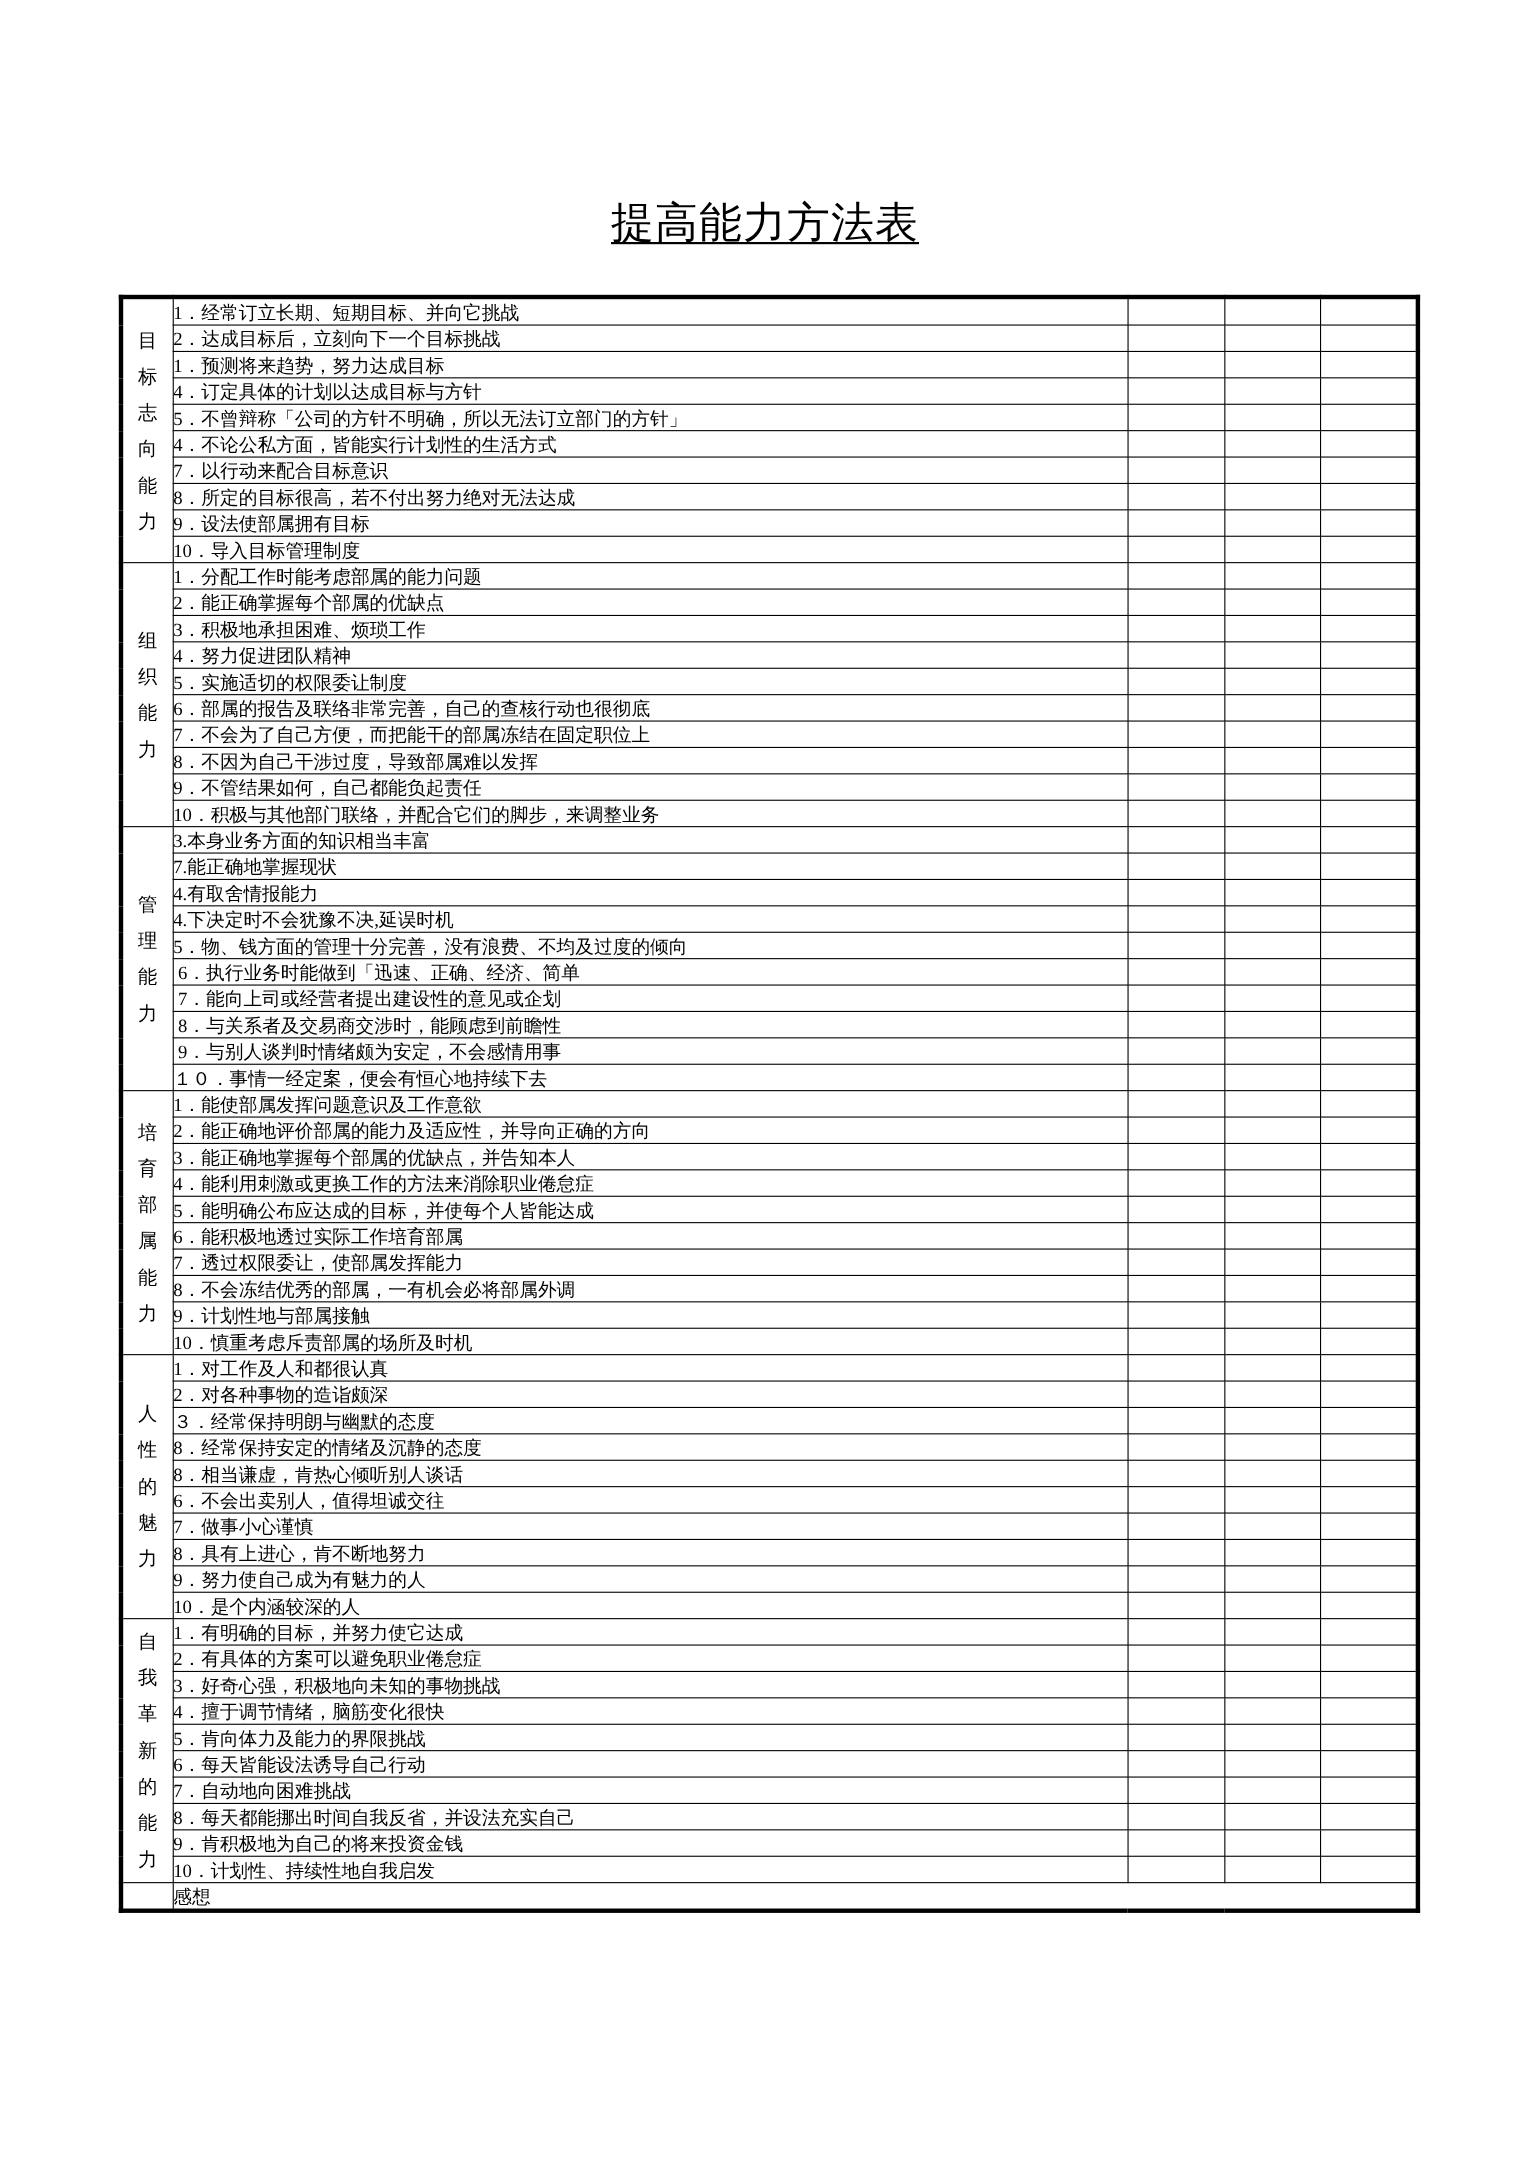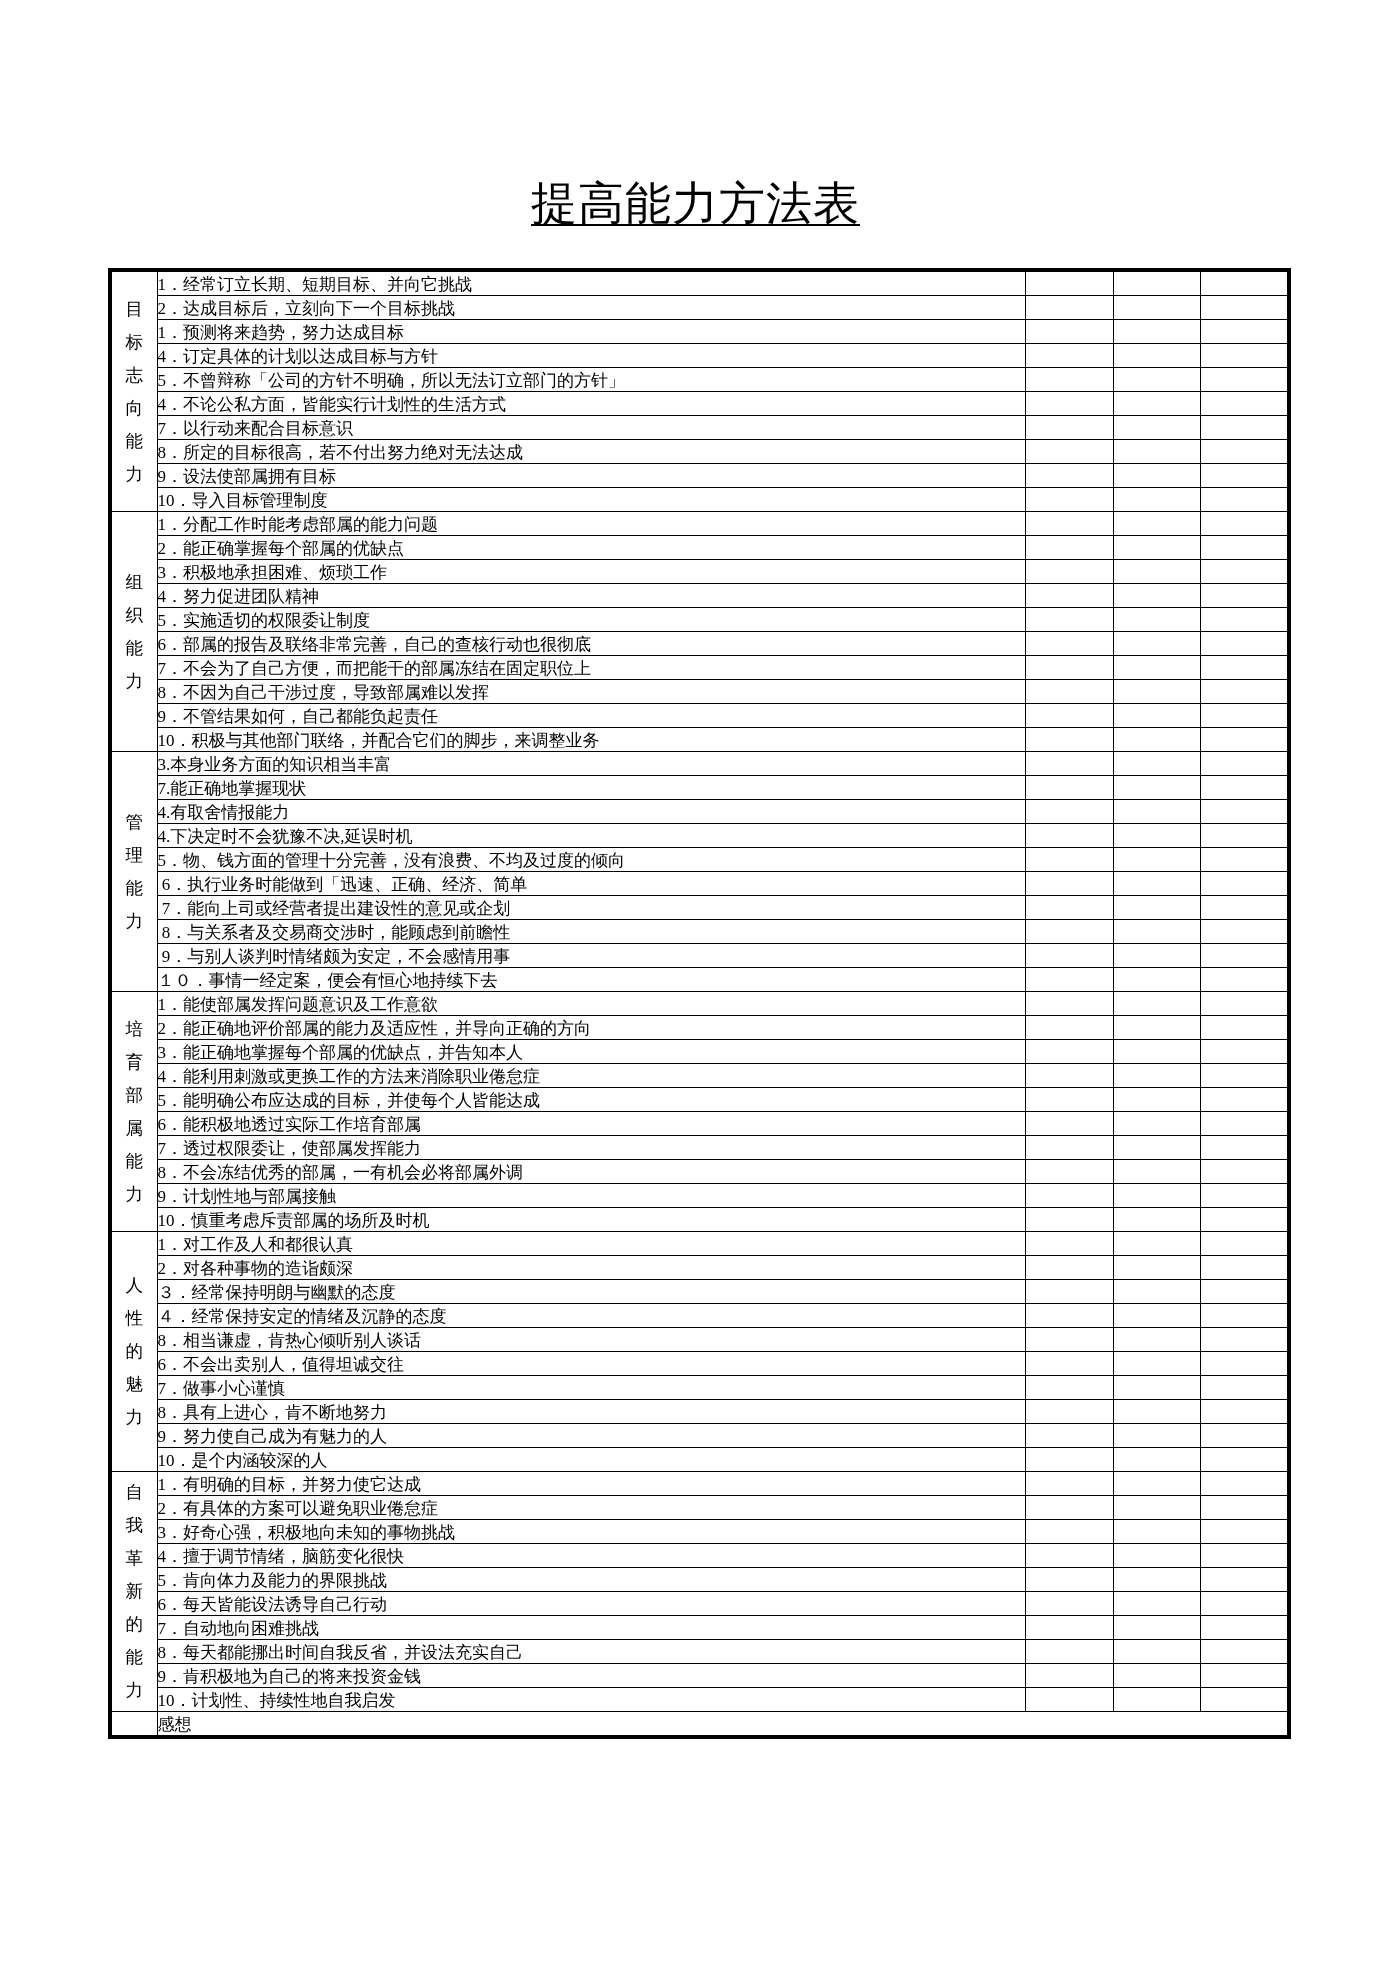--- a/index.html
+++ b/index.html
@@ -19,21 +19,21 @@
   }
   .doc-title {
     position: absolute;
     top: 181px;
     left: 0;
     width: 100%;
     margin: 0;
     text-align: center;
     font-family: "Liberation Sans", sans-serif;
     font-weight: 500;
-    font-size: 46px;
+    font-size: 39px;
     line-height: 44px;
     letter-spacing: 1px;
     text-decoration: underline;
     text-decoration-thickness: 2px;
     text-underline-offset: 5px;
     color: var(--ink);
   }
   table.ability-table {
     position: absolute;
     left: 108px;
@@ -360,21 +360,21 @@
           <td class="box"></td>
           <td class="box"></td>
         </tr>
         <tr>
           <td class="item">３．经常保持明朗与幽默的态度</td>
           <td class="box"></td>
           <td class="box"></td>
           <td class="box"></td>
         </tr>
         <tr>
-          <td class="item">４．经常保持安定的情绪及沉静的态度</td>
+          <td class="item">8．经常保持安定的情绪及沉静的态度</td>
           <td class="box"></td>
           <td class="box"></td>
           <td class="box"></td>
         </tr>
         <tr>
           <td class="item">8．相当谦虚，肯热心倾听别人谈话</td>
           <td class="box"></td>
           <td class="box"></td>
           <td class="box"></td>
         </tr>

